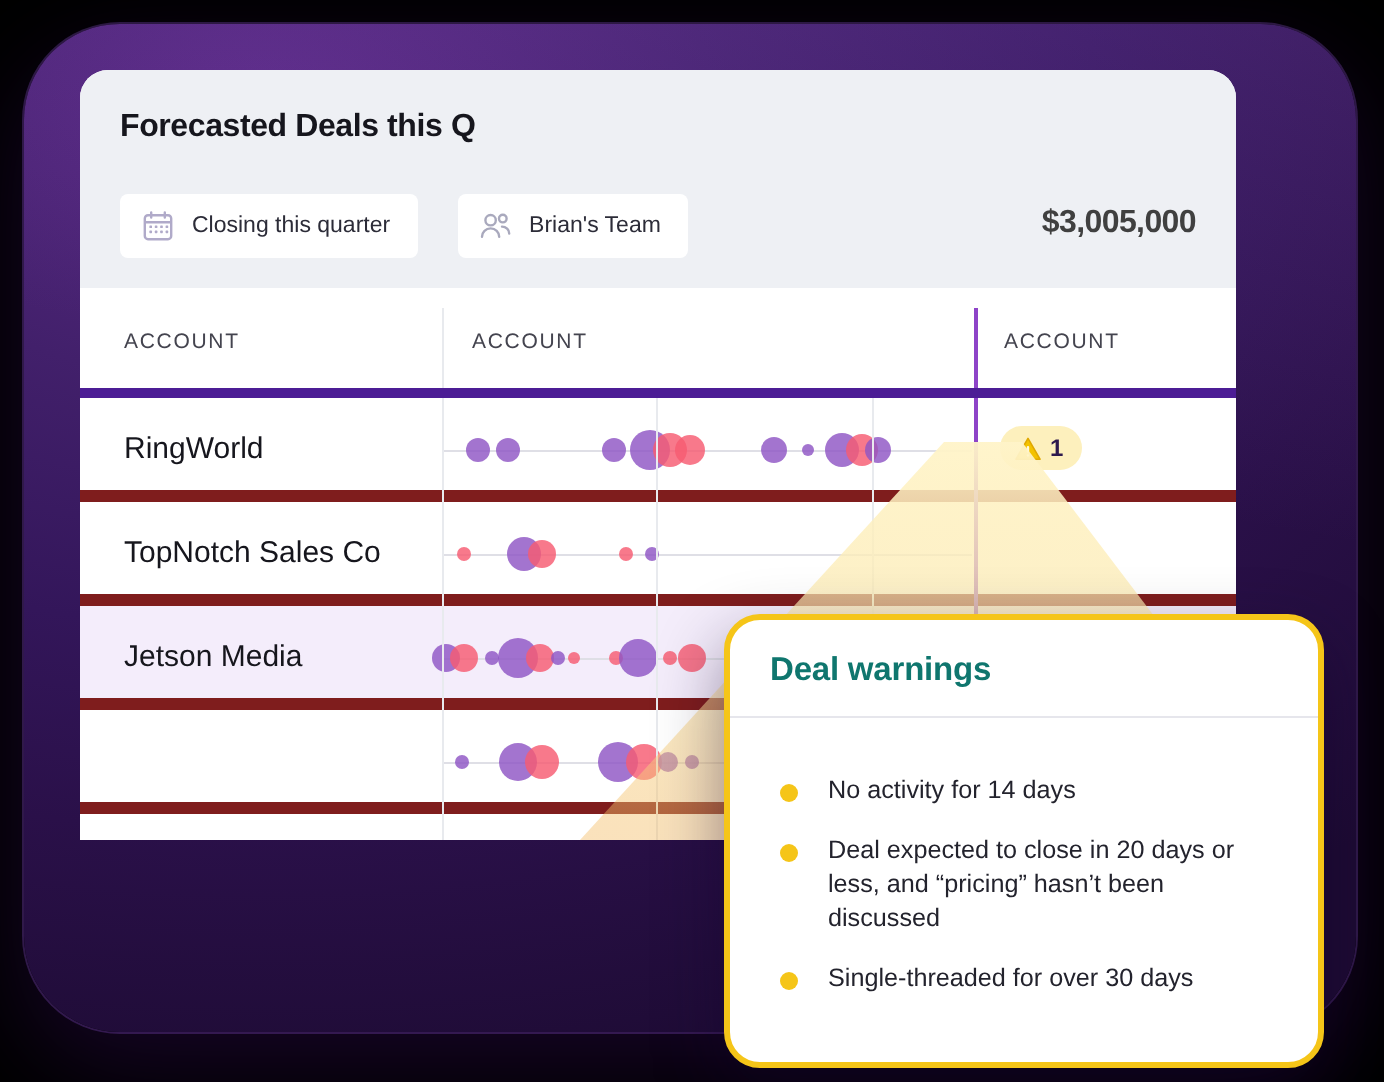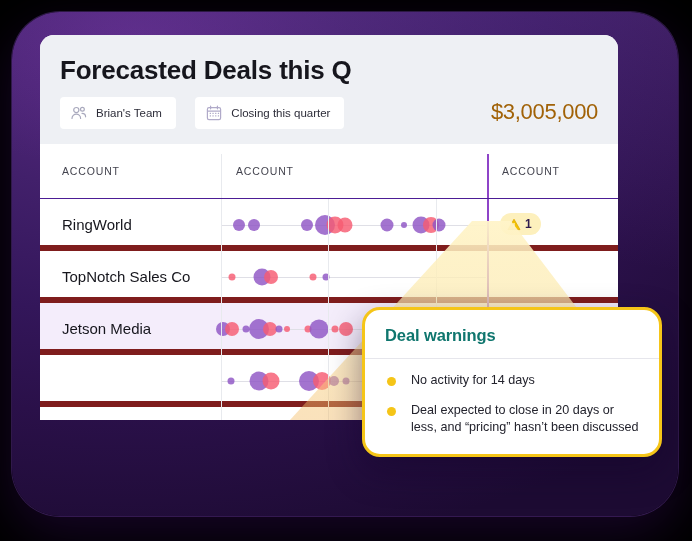--- a/index.html
+++ b/index.html
@@ -60,21 +60,21 @@
   .card-header {
     position: relative;
     height: 109px;
     background: #eef0f4;
     padding: 0 20px;
   }
   .page-title {
     position: absolute;
     left: 20px;
     top: 20px;
-    font-size: 26px;
+    font-size: 16px;
     font-weight: bold;
     color: #16161d;
     letter-spacing: -0.2px;
   }
   .filters-row {
     position: absolute;
     left: 20px;
     top: 62px;
     right: 20px;
     height: 32px;
@@ -95,36 +95,36 @@
     user-select: none;
   }
   .chip .chip-label { white-space: nowrap; }
   .chip svg { display: block; flex: 0 0 auto; }
   .total-amount {
     position: absolute;
     right: 0;
     top: 0;
     height: 32px;
     line-height: 30px;
-    font-size: 22px;
-    font-weight: normal;
-    color: #a16207;
+    font-size: 16px;
+    font-weight: bold;
+    color: #404040;
     letter-spacing: -0.3px;
   }
 
   
   .table {
     position: relative;
     background: #ffffff;
     height: 276px;
   }
   .table-head {
     position: relative;
     height: 55px;
-    border-bottom: 1px solid #4c1d95;
+    border-bottom: 5px solid #4c1d95;
   }
   .col-head {
     position: absolute;
     top: 21px;
     font-size: 10.5px;
     letter-spacing: 0.85px;
     color: #44444f;
     font-weight: normal;
   }
   .ch-account  { left: 22px; }
@@ -235,22 +235,22 @@
   .tt-title {
     font-size: 16.5px;
     font-weight: bold;
     color: #0f766e;
     padding: 16px 20px 13px 20px;
     border-bottom: 1px solid #e6e6ec;
     letter-spacing: -0.1px;
   }
   .tt-list {
     list-style: none;
-    margin: 0;
-    padding: 13px 20px 16px 20px;
+    margin: 15px;
+    padding: 13px 20px 16px 8px;
   }
   .tt-item {
     position: relative;
     padding-left: 26px;
     margin-bottom: 13px;
     font-size: 12.6px;
     line-height: 17px;
     color: #23232d;
   }
   .tt-item:last-child { margin-bottom: 2px; }
@@ -271,52 +271,52 @@
 <div id="stage">
 
   <div class="outer-frame"></div>
 
   <div class="app-card">
 
     <div class="card-header">
       <div class="page-title">Forecasted Deals this Q</div>
 
       <div class="filters-row">
-
-        <div class="chip">
-          <span>
-            <svg width="16" height="14" viewBox="0 0 16 14" fill="none">
-              <circle cx="5.3" cy="4.1" r="2.6" stroke="#a9a9bd" stroke-width="1.2"></circle>
-              <path d="M1 12.4c0-2.4 1.9-4.2 4.3-4.2s4.3 1.8 4.3 4.2" stroke="#a9a9bd" stroke-width="1.2" stroke-linecap="round"></path>
-              <circle cx="11.4" cy="3.3" r="1.9" stroke="#a9a9bd" stroke-width="1.2"></circle>
-              <path d="M11 7.3c2 0 3.6 1.5 3.6 3.5" stroke="#a9a9bd" stroke-width="1.2" stroke-linecap="round"></path>
-            </svg>
-          </span>
-          <span class="chip-label">Brian's Team</span>
-        </div>
 
         <div class="chip">
           <span>
             <svg width="16" height="16" viewBox="0 0 16 16" fill="none">
               <rect x="1.4" y="2.6" width="13.2" height="12" rx="1.6" stroke="#b0aac9" stroke-width="1.2"></rect>
               <path d="M1.4 6.1h13.2" stroke="#b0aac9" stroke-width="1.2"></path>
               <path d="M4.6 1.2v2.6M11.4 1.2v2.6" stroke="#b0aac9" stroke-width="1.2" stroke-linecap="round"></path>
               <g fill="#b0aac9">
                 <rect x="3.7" y="7.7" width="1.3" height="1.3" rx="0.3"></rect>
                 <rect x="6.4" y="7.7" width="1.3" height="1.3" rx="0.3"></rect>
                 <rect x="9.1" y="7.7" width="1.3" height="1.3" rx="0.3"></rect>
                 <rect x="11.8" y="7.7" width="1.3" height="1.3" rx="0.3"></rect>
                 <rect x="3.7" y="10.3" width="1.3" height="1.3" rx="0.3"></rect>
                 <rect x="6.4" y="10.3" width="1.3" height="1.3" rx="0.3"></rect>
                 <rect x="9.1" y="10.3" width="1.3" height="1.3" rx="0.3"></rect>
                 <rect x="11.8" y="10.3" width="1.3" height="1.3" rx="0.3"></rect>
               </g>
             </svg>
           </span>
           <span class="chip-label">Closing this quarter</span>
+        </div>
+
+        <div class="chip">
+          <span>
+            <svg width="16" height="14" viewBox="0 0 16 14" fill="none">
+              <circle cx="5.3" cy="4.1" r="2.6" stroke="#a9a9bd" stroke-width="1.2"></circle>
+              <path d="M1 12.4c0-2.4 1.9-4.2 4.3-4.2s4.3 1.8 4.3 4.2" stroke="#a9a9bd" stroke-width="1.2" stroke-linecap="round"></path>
+              <circle cx="11.4" cy="3.3" r="1.9" stroke="#a9a9bd" stroke-width="1.2"></circle>
+              <path d="M11 7.3c2 0 3.6 1.5 3.6 3.5" stroke="#a9a9bd" stroke-width="1.2" stroke-linecap="round"></path>
+            </svg>
+          </span>
+          <span class="chip-label">Brian's Team</span>
         </div>
 
         <div class="total-amount">$3,005,000</div>
       </div>
     </div>
 
     <div class="table">
 
       <div class="table-head">
         <div class="col-head ch-account">ACCOUNT</div>
@@ -421,16 +421,17 @@
       </defs>
       <polygon points="432,186 471,186 578,327 578,385 250,385" fill="url(#beamGrad)"></polygon>
     </svg>
   </div>
 
   <div class="tooltip">
     <div class="tt-title">Deal warnings</div>
     <ul class="tt-list" id="tt-list">
         <li class="tt-item">No activity for 14 days</li>
         <li class="tt-item">Deal expected to close in 20 days or less, and “pricing” hasn’t been discussed</li>
+        <li class="tt-item">Single-threaded for over 30 days</li>
       </ul>
   </div>
 
 </div>
 
 </body></html>

